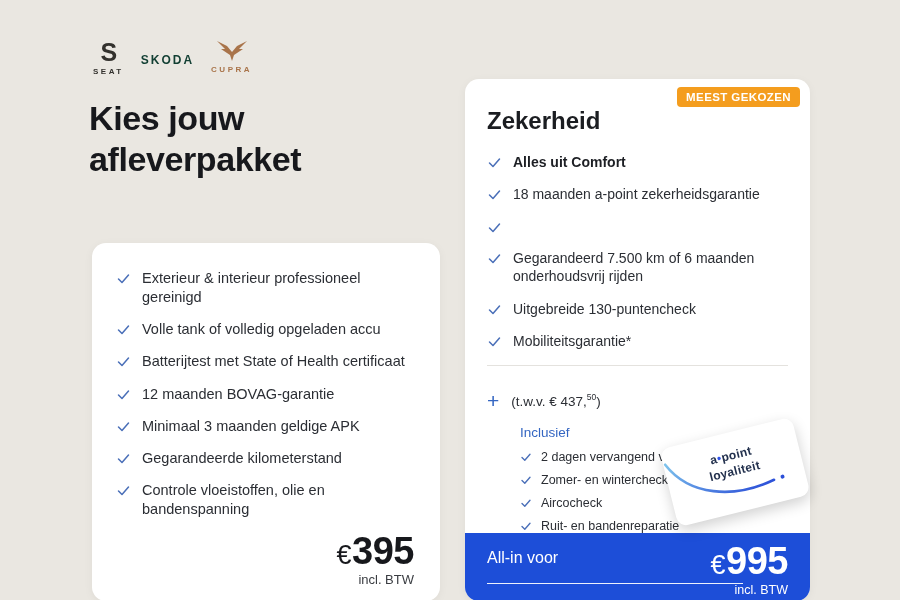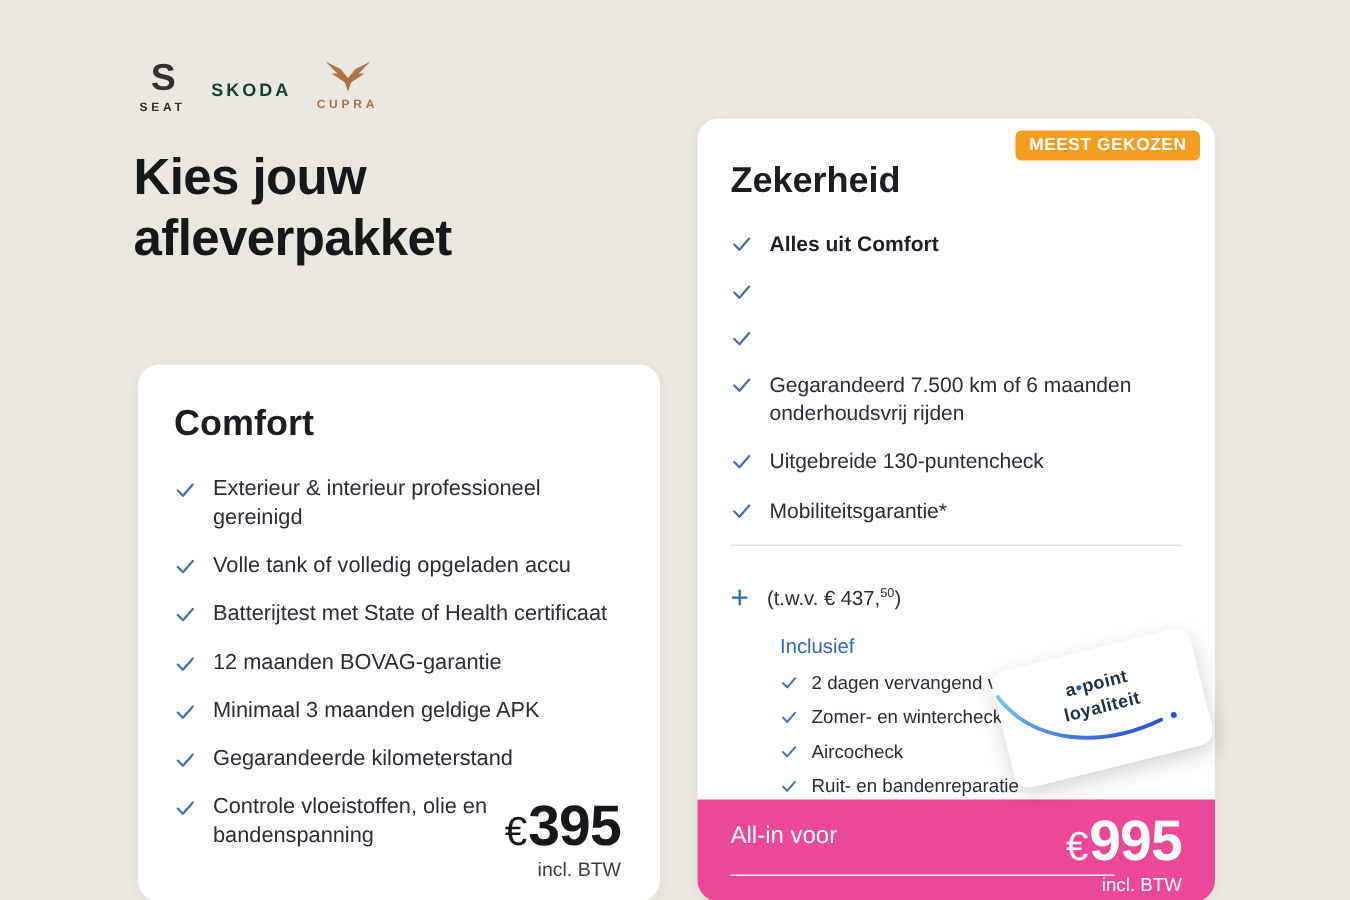--- a/index.html
+++ b/index.html
@@ -56,21 +56,21 @@
   ul.sub-features li { display:flex; gap:9px; font-size:12.5px; color:#2b2e34; margin-bottom:9px; font-weight:500; }
   ul.sub-features .check { margin-top:1px; }
 
   
   .loyalty-card { position:absolute; right:7px; top:353px; width:136px; height:80px; background:#fff; border-radius:10px; transform:rotate(-14deg); box-shadow:0 5px 14px rgba(0,0,0,0.18); z-index:3; overflow:hidden; }
   .loyalty-card .arc { position:absolute; inset:0; }
   .loyalty-card .txt { position:absolute; left:0; right:0; top:16px; text-align:center; font-size:12px; font-weight:700; color:#22304d; line-height:1.3; letter-spacing:0.3px; }
   .loyalty-card .dot { color:#2f54eb; }
 
   
-  .blue-footer { position:absolute; left:0; right:0; bottom:0; height:68px; background:#ec4899; border-radius:0 0 14px 14px; z-index:2; }
+  .blue-footer { position:absolute; left:0; right:0; bottom:0; height:68px; background:#1d4ed8; border-radius:0 0 14px 14px; z-index:2; }
   .allin-label { position:absolute; left:22px; top:16px; color:#fff; font-size:16px; }
   .footer-line { position:absolute; left:22px; bottom:17px; width:256px; border-top:1.5px solid rgba(255,255,255,0.92); }
   .footer-price { position:absolute; right:22px; top:9px; text-align:right; }
   .footer-price .price { color:#fff; }
   .footer-price .note { color:#fff; font-size:12.5px; margin-top:3px; }
 
   .footnote { position:absolute; right:90px; top:572px; font-size:10px; color:#8d8b84; }
 </style>
 </head>
 <body>
@@ -94,21 +94,20 @@
       <div class="cupra-label">CUPRA</div>
     </div>
   </div>
 
   <div class="page-title">
     <div>Kies jouw</div>
     <div>afleverpakket</div>
   </div>
 
   <div class="card comfort">
-    <h2>Comfort</h2>
     <ul class="features">
       <li>
         <svg class="check" width="15" height="15" viewBox="0 0 15 15">
             <path d="M2.5 8l3.5 3.5L12.5 4" stroke="#4a6fb8" stroke-width="1.5" fill="none" stroke-linecap="round" stroke-linejoin="round"></path>
           </svg>
         <span>Exterieur &amp; interieur professioneel gereinigd</span>
       </li>
       <li>
         <svg class="check" width="15" height="15" viewBox="0 0 15 15">
             <path d="M2.5 8l3.5 3.5L12.5 4" stroke="#4a6fb8" stroke-width="1.5" fill="none" stroke-linecap="round" stroke-linejoin="round"></path>
@@ -159,20 +158,21 @@
       <li class="bold">
         <svg class="check" width="15" height="15" viewBox="0 0 15 15">
             <path d="M2.5 8l3.5 3.5L12.5 4" stroke="#4a6fb8" stroke-width="1.5" fill="none" stroke-linecap="round" stroke-linejoin="round"></path>
           </svg>
         <span>Alles uit Comfort</span>
       </li>
       <li>
         <svg class="check" width="15" height="15" viewBox="0 0 15 15">
             <path d="M2.5 8l3.5 3.5L12.5 4" stroke="#4a6fb8" stroke-width="1.5" fill="none" stroke-linecap="round" stroke-linejoin="round"></path>
           </svg>
+        <span>18 maanden a-point zekerheidsgarantie</span>
       </li>
       <li>
         <svg class="check" width="15" height="15" viewBox="0 0 15 15">
             <path d="M2.5 8l3.5 3.5L12.5 4" stroke="#4a6fb8" stroke-width="1.5" fill="none" stroke-linecap="round" stroke-linejoin="round"></path>
           </svg>
       </li>
       <li>
         <svg class="check" width="15" height="15" viewBox="0 0 15 15">
             <path d="M2.5 8l3.5 3.5L12.5 4" stroke="#4a6fb8" stroke-width="1.5" fill="none" stroke-linecap="round" stroke-linejoin="round"></path>
           </svg>

